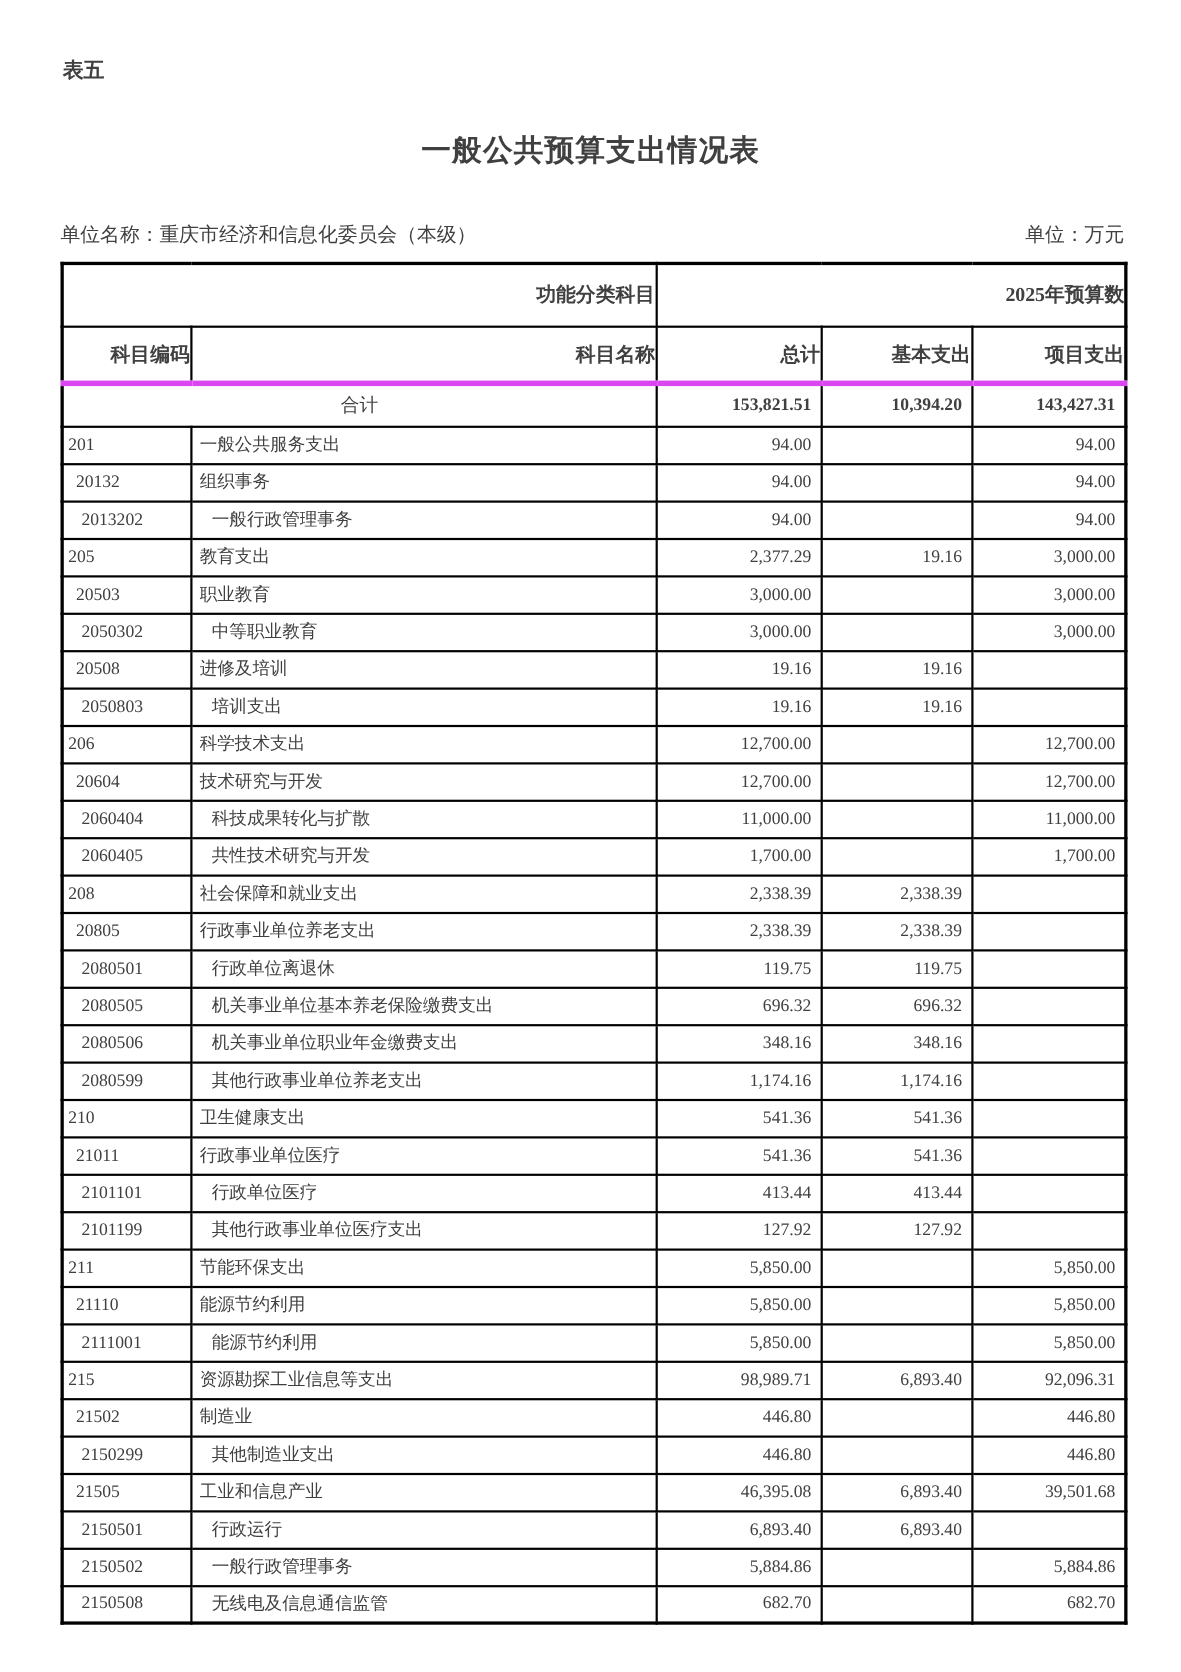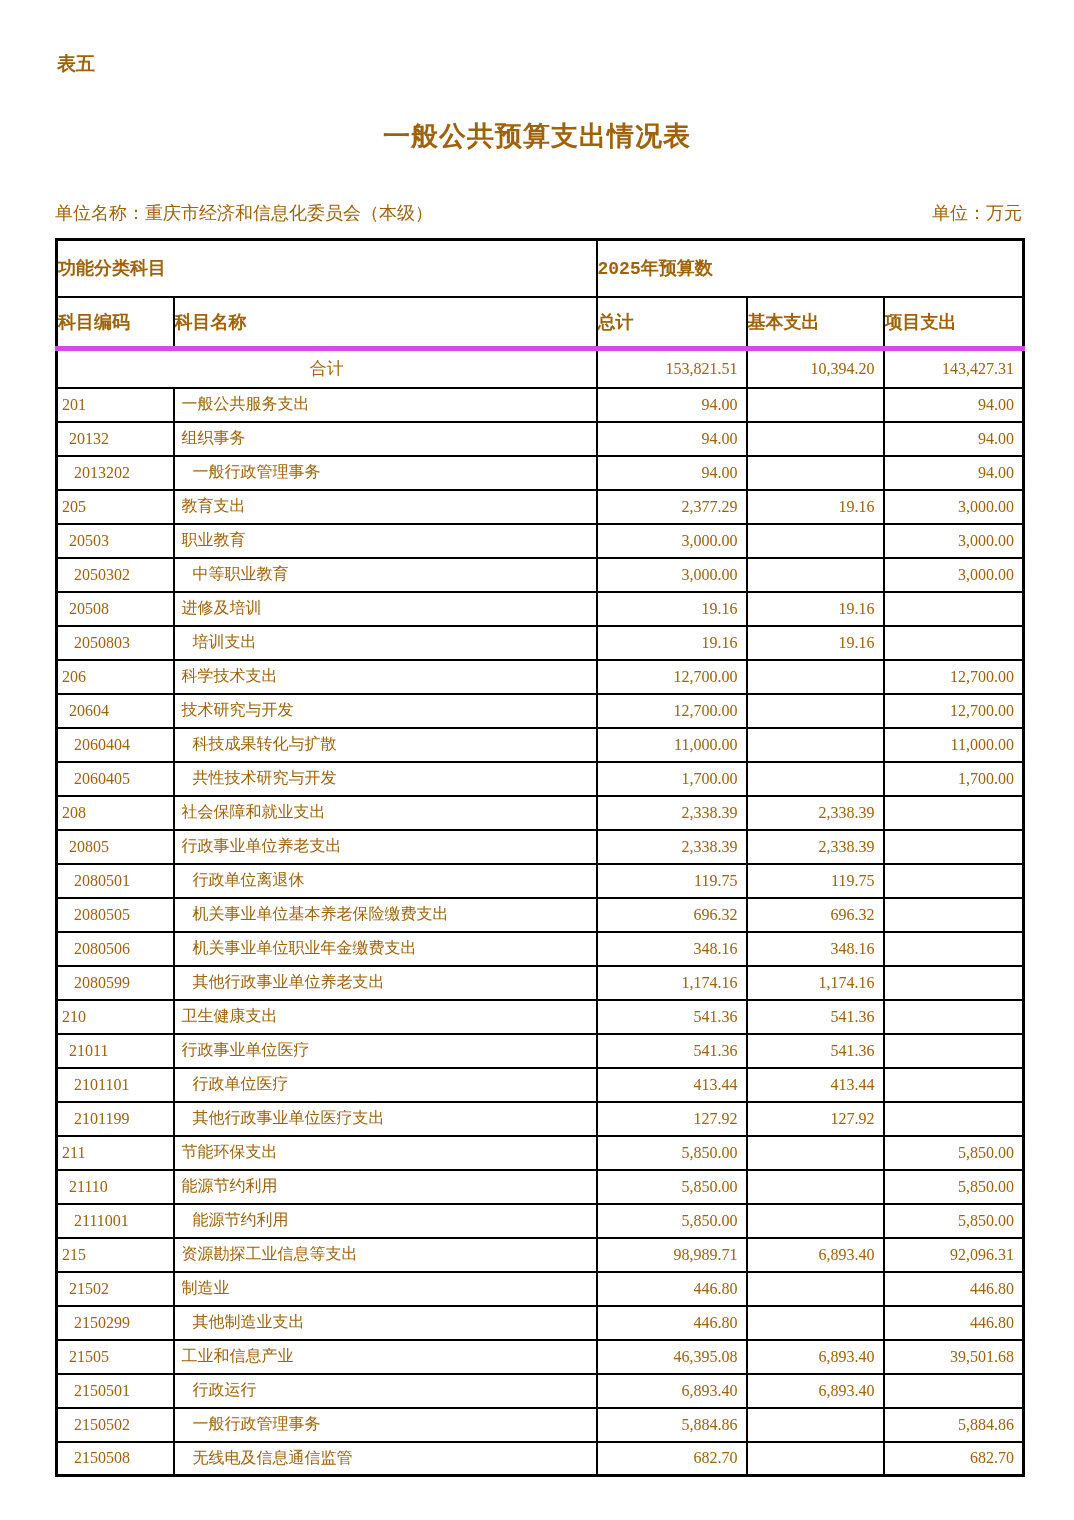--- a/index.html
+++ b/index.html
@@ -5,21 +5,21 @@
   html, body {
     margin: 0;
     padding: 0;
     background: #ffffff;
   }
   .page {
     position: relative;
     width: 1074px;
     height: 1520px;
     background: #ffffff;
-    color: #a16207;
+    color: #404040;
     font-family: "Liberation Serif", serif;
     overflow: hidden;
   }
   .sheet-label {
     position: absolute;
     left: 57px;
     top: 51px;
     font-family: "Liberation Sans", sans-serif;
     font-weight: bold;
     font-size: 19px;
@@ -57,43 +57,44 @@
     border: 3px solid #000000;
   }
   .budget-table th,
   .budget-table td {
     border: 2px solid #000000;
     padding: 0;
     overflow: hidden;
     white-space: nowrap;
   }
   .budget-table thead th {
-    font-family: Liberation Mono, monospace;
+    font-family: Liberation Serif, serif;
     font-weight: bold;
     font-size: 18px;
-    text-align: left;
-    vertical-align: middle;
+    text-align: right;
+    vertical-align: middle;
+    padding-left: 36px;
   }
   tr.h1 { height: 57px; }
   tr.h2 { height: 52px; }
   tr.h2 th { border-bottom: 5px solid #d946ef; }
   tr.total-row { height: 39px; }
   tr.data-row { height: 34px; }
   td.total-label {
     text-align: center;
     vertical-align: middle;
     font-size: 17px;
   }
   td.num {
     text-align: right;
     vertical-align: middle;
     padding-right: 8px;
     font-size: 16px;
   }
-  td.num.bold { font-weight: normal; }
+  td.num.bold { font-weight: bold; }
   td.code {
     vertical-align: middle;
     font-size: 16px;
   }
   td.name {
     vertical-align: middle;
     font-size: 16px;
   }
   tr.lvl-1 td.code { padding-left: 4px; }
   tr.lvl-2 td.code { padding-left: 11px; }

